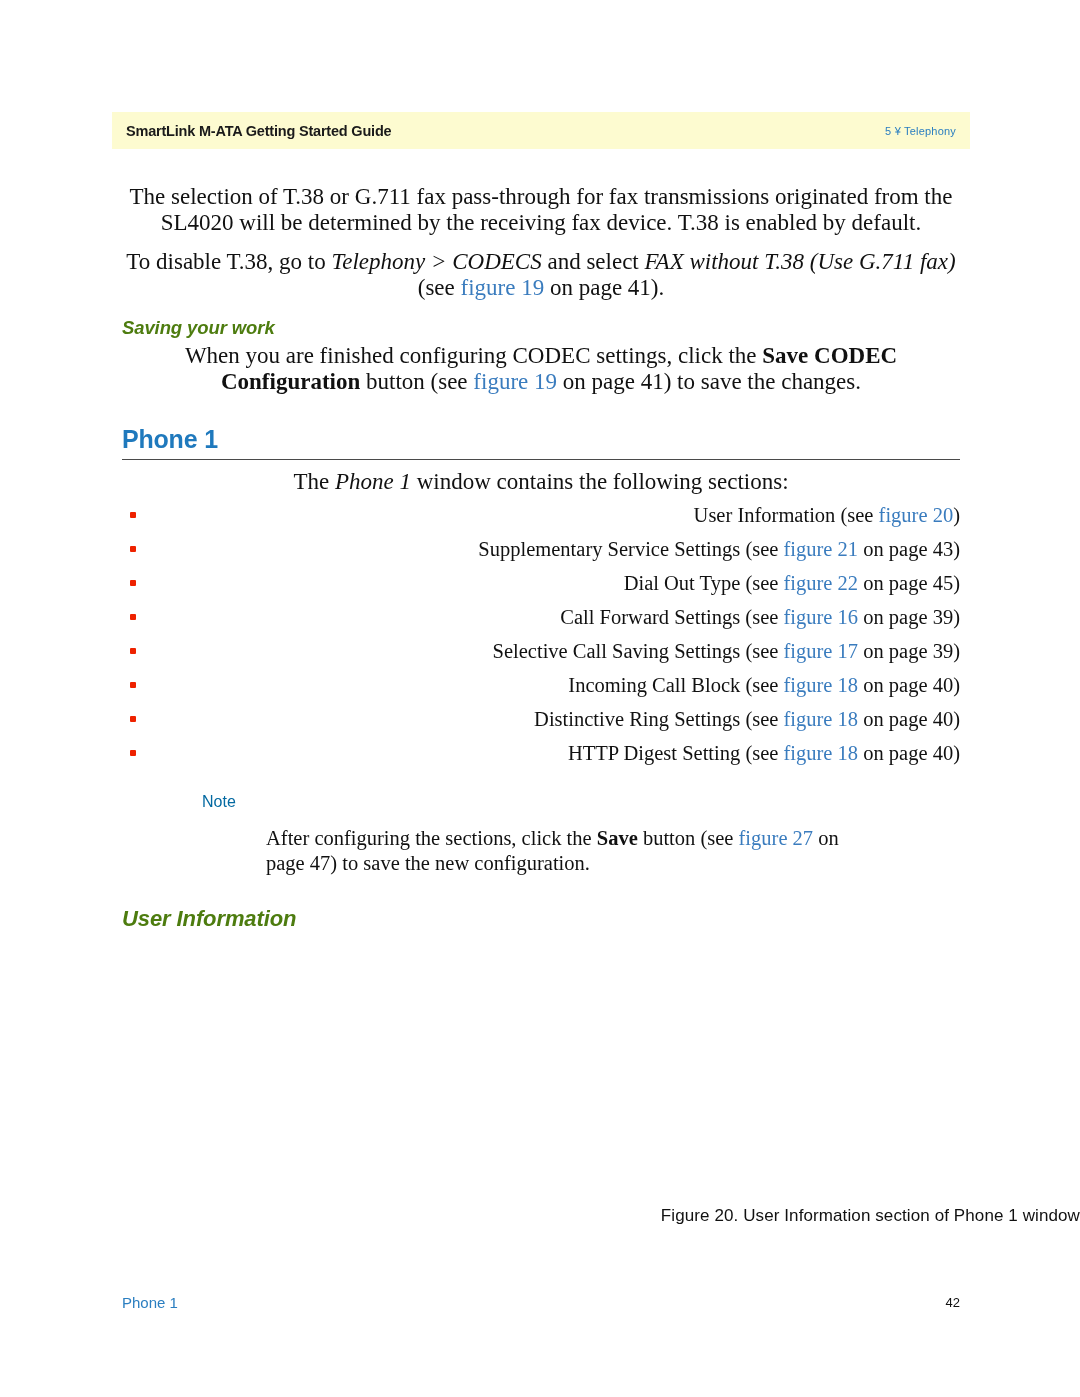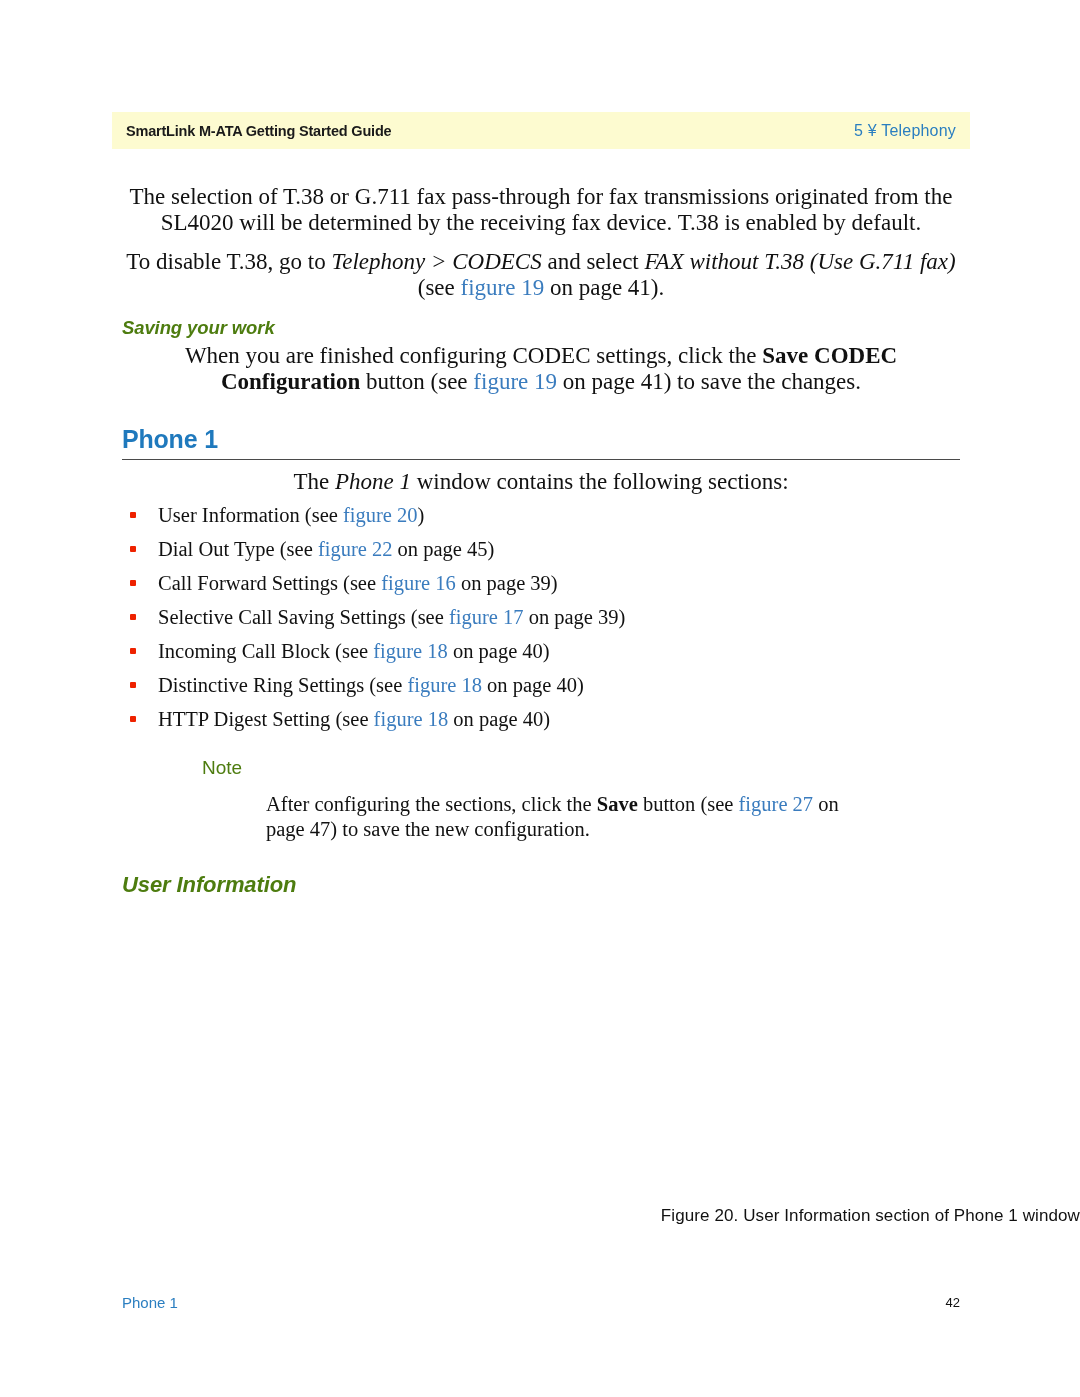--- a/index.html
+++ b/index.html
@@ -46,21 +46,21 @@
   .header-left {
     font-family: "Liberation Sans", "DejaVu Sans", sans-serif;
     font-size: 14.5px;
     font-weight: bold;
     letter-spacing: -0.2px;
     color: #1a1a1a;
     white-space: nowrap;
   }
   .header-right {
     font-family: "Liberation Sans", "DejaVu Sans", sans-serif;
-    font-size: 16px;
+    font-size: 11px;
     color: #2a7ec0;
     white-space: nowrap;
     letter-spacing: 0.2px;
   }
 
   
   .content {
     position: absolute;
     left: 122px;
     top: 184px;
@@ -107,20 +107,21 @@
   h3.sub-heading.big {
     font-size: 22px;
     margin-top: 30px;
   }
 
   
   ul.bullets {
     list-style: none;
     margin: 8px 0 0 0;
     padding: 0;
+    text-align: right;
   }
   ul.bullets li {
     position: relative;
     padding-left: 36px;
     margin-bottom: 10px;
     font-size: 20.5px;
     line-height: 24px;
     color: #111111;
   }
   ul.bullets li .dot {
@@ -135,22 +136,22 @@
 
   
   .note {
     margin-top: 24px;
     margin-left: 80px;
     display: flex;
     align-items: flex-start;
   }
   .note-label {
     font-family: "Liberation Sans", "DejaVu Sans", sans-serif;
-    font-size: 19px;
-    color: #4d7c0f;
+    font-size: 16px;
+    color: #0369a1;
     width: 64px;
     flex: 0 0 64px;
     line-height: 25px;
   }
   .note-body {
     font-size: 20.5px;
     line-height: 25px;
     color: #111111;
     max-width: 600px;
     margin-top: 37px;
@@ -219,20 +220,21 @@
 
     <p class="body"><span>When you are finished configuring CODEC settings, click the </span><span class="bd">Save CODEC Configuration</span><span> button (see </span><span class="lnk">figure 19</span><span> on page 41) to save the changes.</span></p>
 
     <h2 class="section-heading">Phone 1</h2>
     <div class="rule"></div>
 
     <p class="body tight"><span>The </span><span class="it">Phone 1</span><span> window contains the following sections:</span></p>
 
     <ul class="bullets">
       <li><span class="dot"></span><span>User Information (see </span><span class="lnk">figure 20</span><span>)</span></li>
+      <li><span class="dot"></span><span>Supplementary Service Settings (see </span><span class="lnk">figure 21</span><span> on page 43)</span></li>
       <li><span class="dot"></span><span>Dial Out Type (see </span><span class="lnk">figure 22</span><span> on page 45)</span></li>
       <li><span class="dot"></span><span>Call Forward Settings (see </span><span class="lnk">figure 16</span><span> on page 39)</span></li>
       <li><span class="dot"></span><span>Selective Call Saving Settings (see </span><span class="lnk">figure 17</span><span> on page 39)</span></li>
       <li><span class="dot"></span><span>Incoming Call Block (see </span><span class="lnk">figure 18</span><span> on page 40)</span></li>
       <li><span class="dot"></span><span>Distinctive Ring Settings (see </span><span class="lnk">figure 18</span><span> on page 40)</span></li>
       <li><span class="dot"></span><span>HTTP Digest Setting (see </span><span class="lnk">figure 18</span><span> on page 40)</span></li>
     </ul>
 
     <div class="note">
       <div class="note-label">Note</div>

